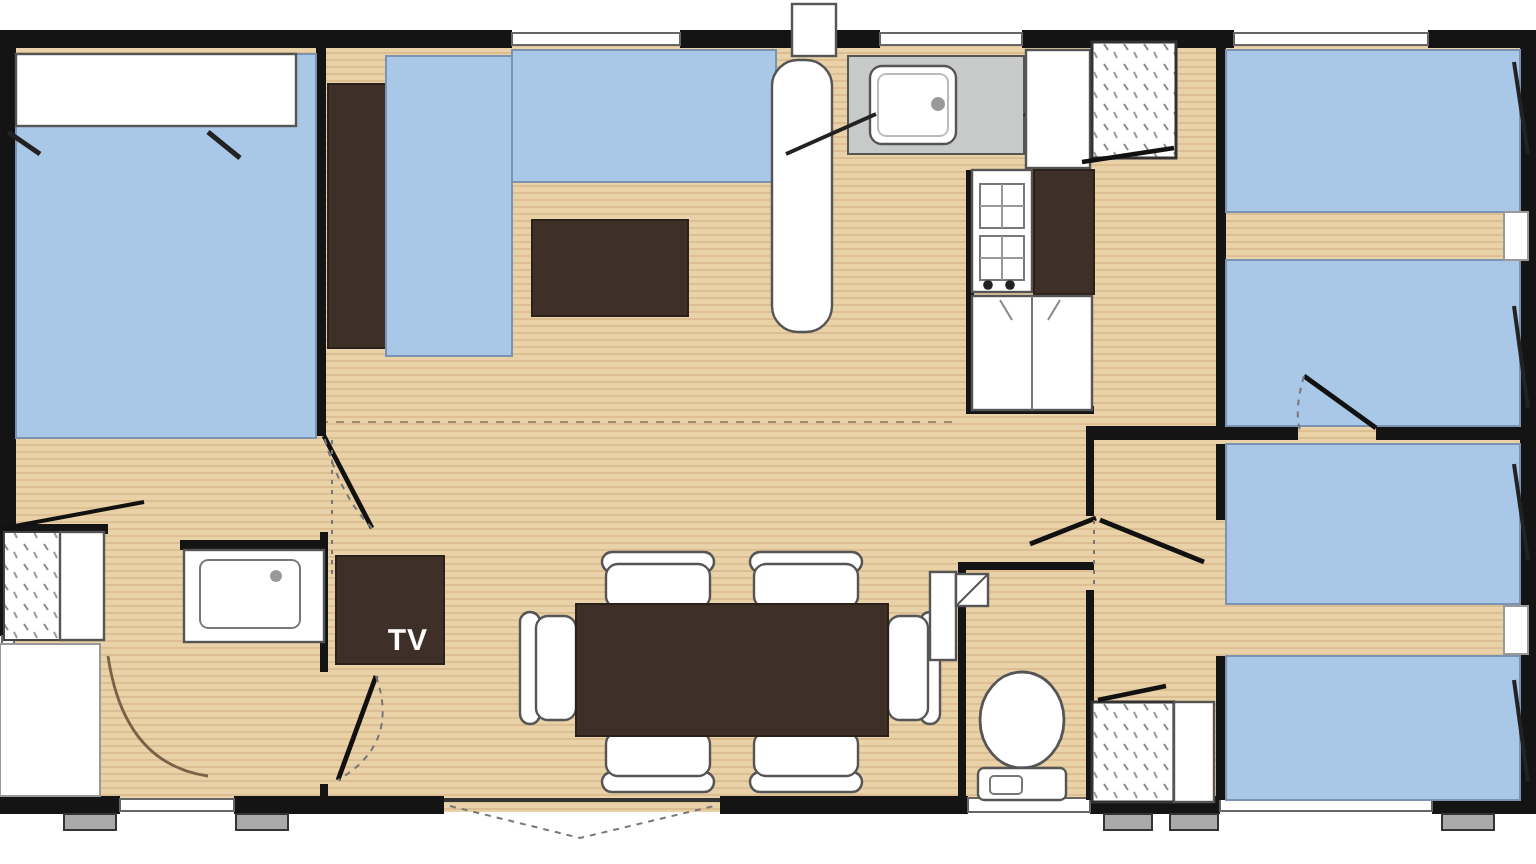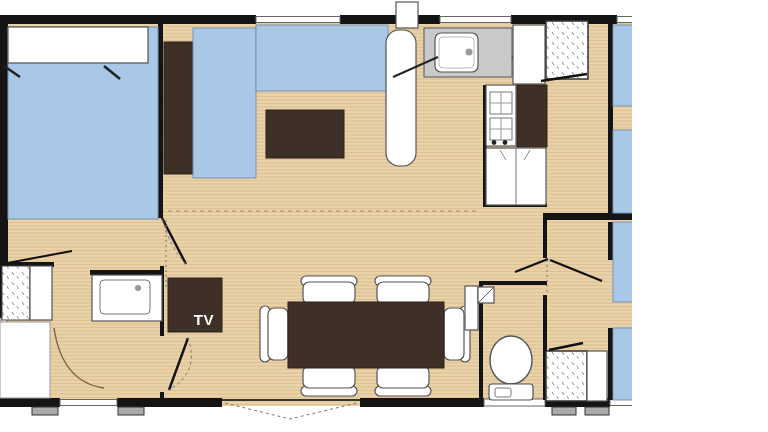--- a/index.html
+++ b/index.html
@@ -1,16 +1,16 @@
 <!DOCTYPE html>
 <html style="--wall: #141414; --wood-base: #e9d1a8; --wood-streak: #c8a06c; --bed-blue: #a9c7e6; --blue-edge: #7b93b0; --furniture-dark: #3e3027; --counter-gray: #c7cac9; --fixture-white: #ffffff; --outline-gray: #555555;"><head>
 <meta charset="utf-8">
 <style>
   html,body{margin:0;padding:0;background:#ffffff;}
-  .stage{position:relative;width:632px;height:432px;overflow:hidden;background:#ffffff;
+  .stage{position:relative;width:768px;height:432px;overflow:hidden;background:#ffffff;
          font-family:"Liberation Sans",sans-serif;}
   svg{position:absolute;left:0;top:0;}
   .wall{fill:var(--wall,#141414);}
   .win{fill:#ffffff;stroke:#666;stroke-width:1;}
   .blue{fill:var(--bed-blue,#a9c7e6);stroke:var(--blue-edge,#7b93b0);stroke-width:1;}
   .dark{fill:var(--furniture-dark,#3e3027);stroke:#2a211b;stroke-width:1;}
   .white{fill:#ffffff;stroke:#555;stroke-width:1.2;}
   .leaf{stroke:#111;stroke-width:2.4;fill:none;}
   .arc{stroke:#777;stroke-width:1;stroke-dasharray:3 3;fill:none;}
   .tvtext{fill:#fff;font-weight:700;font-size:15px;letter-spacing:0.5px;}

